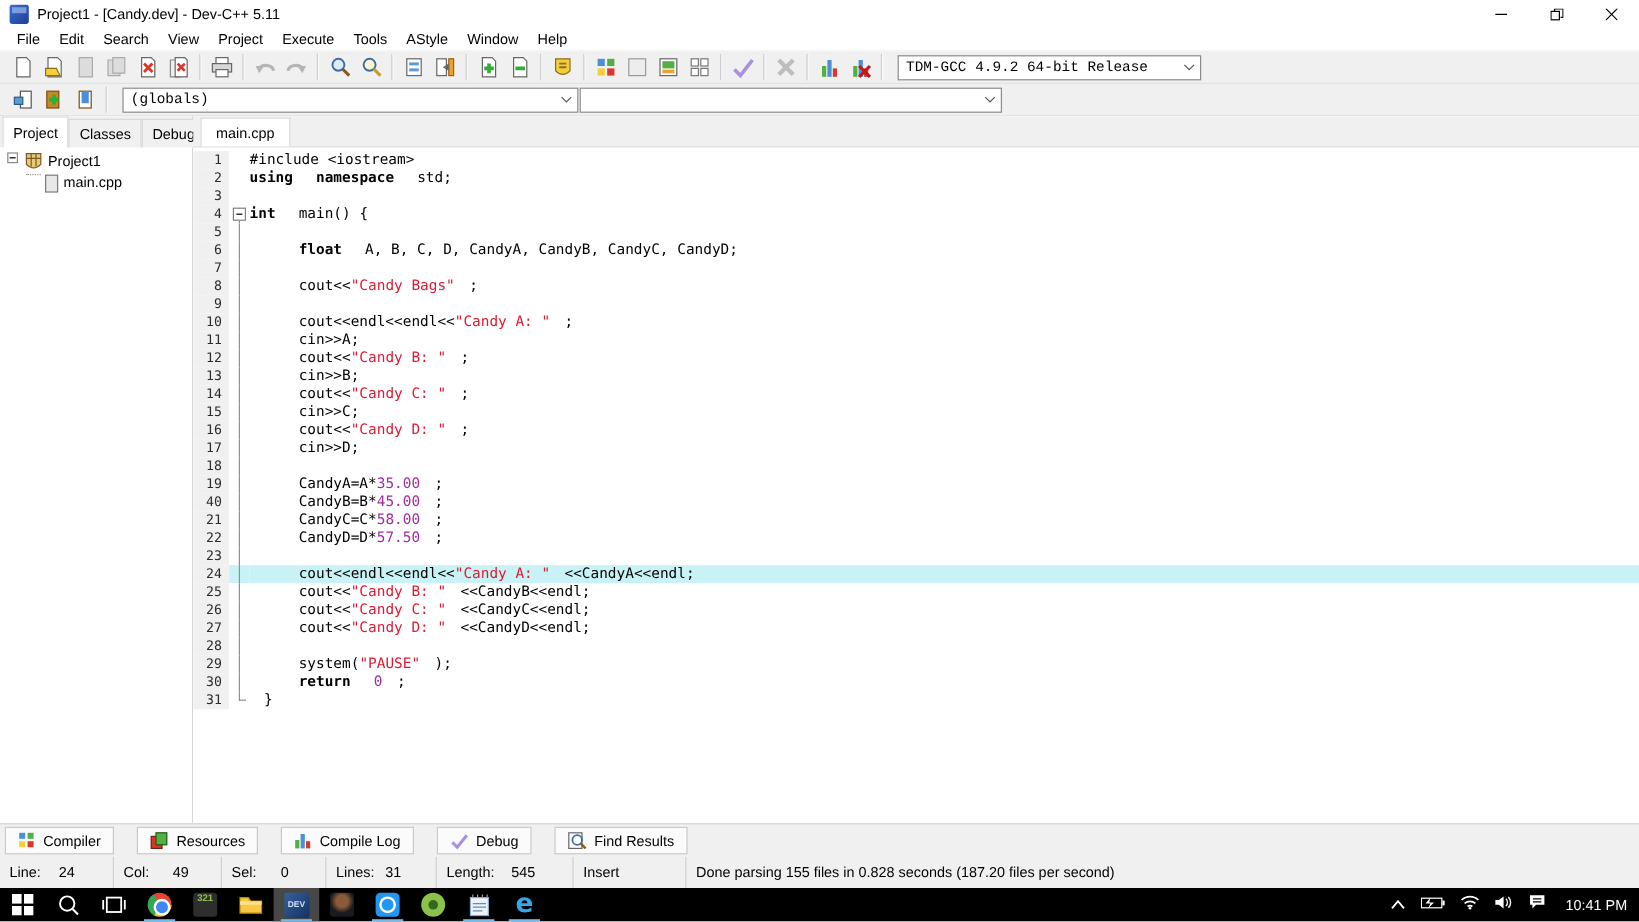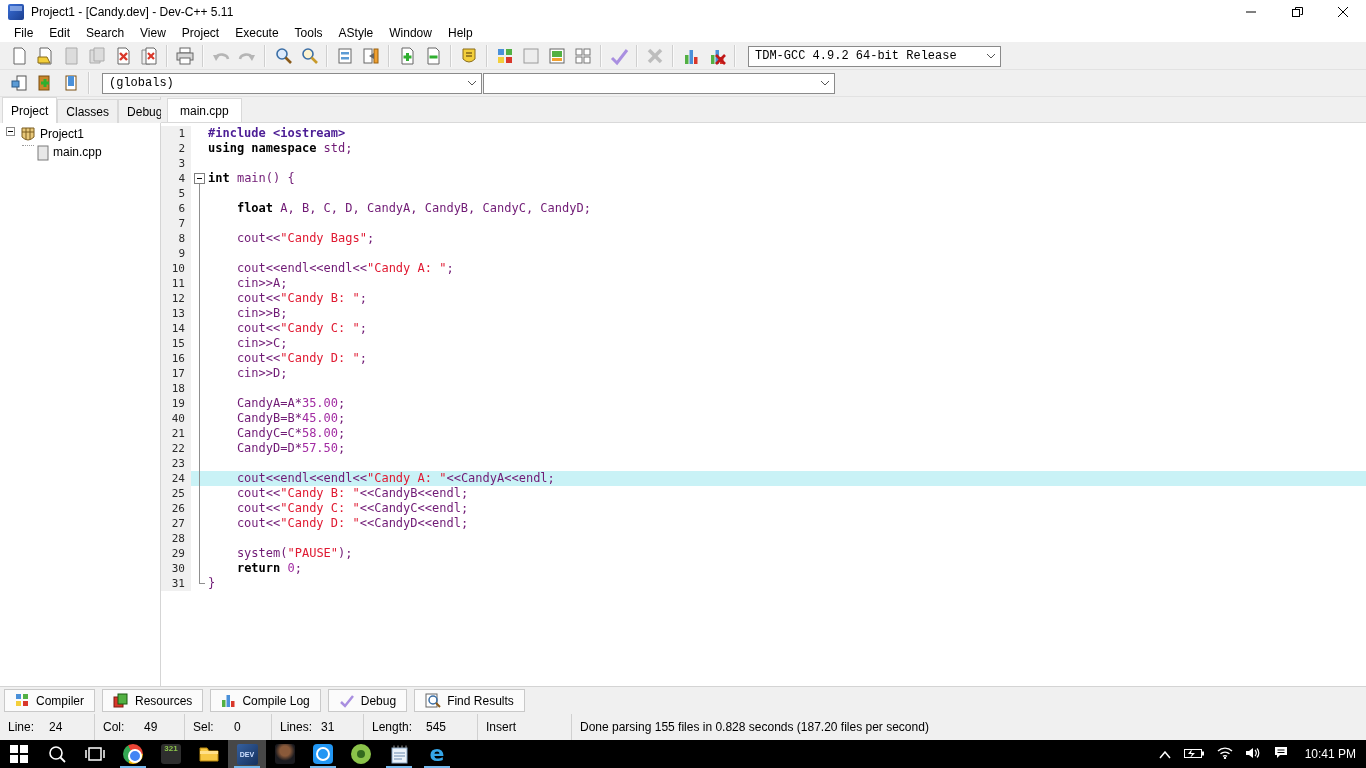--- a/index.html
+++ b/index.html
@@ -56,28 +56,28 @@
   .fold-cell { width:17px; flex:0 0 auto; position:relative; background:#fff; }
   .code-text { flex:1 1 auto; color:#000; }
   .active-line .fold-cell, .active-line .code-text { background:#c9f2f6; }
   .fold-line:before { content:""; position:absolute; left:8px; top:0; bottom:0; width:1px; background:#8f8f8f; }
   .fold-end:before { content:""; position:absolute; left:8px; top:0; height:8px; width:1px; background:#8f8f8f; }
   .fold-end:after { content:""; position:absolute; left:8px; top:7px; width:6px; height:1px; background:#8f8f8f; }
   .fold-start .fold-box { position:absolute; left:3px; top:2px; width:11px; height:11px; border:1px solid #808080; background:#fff; }
   .fold-start .fold-box:before { content:""; position:absolute; left:2px; top:4px; width:5px; height:1px; background:#000; }
   .fold-start:before { content:""; position:absolute; left:8px; top:13px; bottom:0; width:1px; background:#8f8f8f; }
   .tok-kw { font-weight:bold; color:#000; }
-  .tok-pp { color:#4c1d95;font-weight:bold; }
+  .tok-pp { color:#000000; }
   .tok-str { color:#e01931; }
   .tok-num { color:#a22ba2; }
-  .tok-pl { color:#701a75; }
+  .tok-pl { color:#000000;padding-left:12px; }
 
   
   .bottom-tabs { height:28px; background:#f0f0f0; border-top:1px solid #d4d4d4; display:flex; align-items:center; padding-left:4px; flex:0 0 auto; }
-  .btab { height:23px; display:flex; align-items:center; gap:6px; padding:0 10px; font-size:12px; background:#fbfbfb; border:1px solid #c9c9c9; margin-right:7px; color:#000; }
+  .btab { height:23px; display:flex; align-items:center; gap:6px; padding:0 10px; font-size:12px; background:#fbfbfb; border:1px solid #c9c9c9; margin-right:19px; color:#000; }
 
   
   .statusbar { height:26px; background:#f0f0f0; display:flex; align-items:center; font-size:12px; color:#000; flex:0 0 auto; }
   .sfield { height:100%; display:flex; align-items:center; border-right:1px solid #d0d0d0; padding-left:8px; flex:0 0 auto; }
   .sfield .slabel { display:inline-block; min-width:33px; }
   .sfield .sval { margin-left:8px; }
   .sfield.msg { flex:1 1 auto; border-right:none; }
 
   
   .taskbar { height:28px; background:#000; display:flex; align-items:stretch; flex:0 0 auto; }

